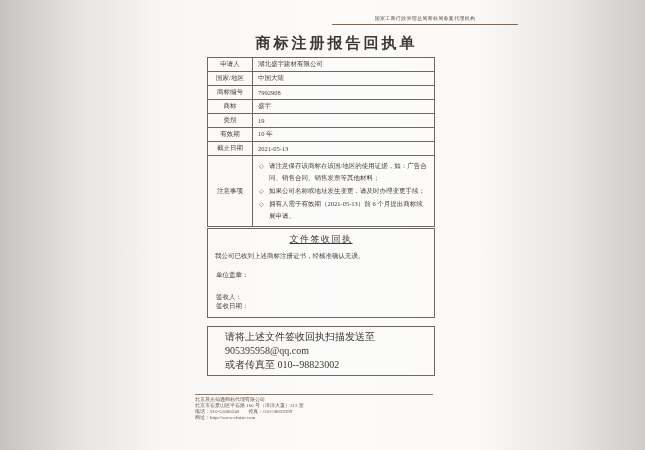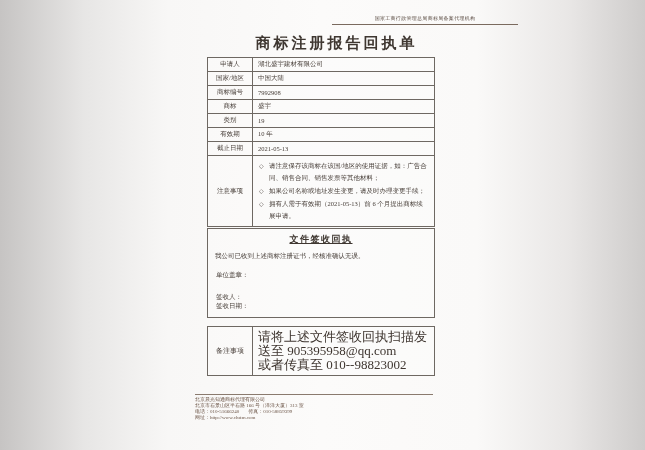--- a/index.html
+++ b/index.html
@@ -42,38 +42,38 @@
   .notes-row .cell-value { display: block; padding: 4px 5px 3px; }
   .note-item { position: relative; padding-left: 11px; font-size: 6.5px; line-height: 12px; margin-bottom: 1px; }
   .note-bullet { position: absolute; left: 1px; top: 0; font-size: 6px; }
 
   
   .receipt-box {
     position: absolute; left: 207px; top: 228px; width: 228px; height: 90px;
     border: 1px solid #6e6862; background: rgba(255,255,255,.2);
   }
   .receipt-title {
-    margin-top: 4px; text-align: center; font-size: 9px; font-weight: 700;
+    margin-top: 4px; text-align: center; font-size: 9px; font-weight: 400;
     text-decoration: underline; letter-spacing: 1.5px; color: #3f3731;
   }
   .receipt-statement { font-size: 6.5px; margin: 6px 7px 0; }
   .seal-label   { position: absolute; left: 8px; top: 42px; font-size: 6.5px; }
   .signer-label { position: absolute; left: 8px; top: 64px; font-size: 6.5px; }
   .date-label   { position: absolute; left: 8px; top: 73px; font-size: 6.5px; }
 
   
   .remark-table {
     position: absolute; left: 207px; top: 326px; width: 228px; min-height: 33px;
     border: 1px solid #6e6862; display: flex; background: rgba(255,255,255,.2);
   }
   .remark-label {
     width: 45px; border-right: 1px solid #6e6862; flex-shrink: 0;
     display: flex; align-items: center; justify-content: center; font-size: 7px;
   }
-  .remark-value { flex: 1; padding: 3px 5px; font-size: 13px; line-height: 14px; color: #3e352f; }
+  .remark-value { flex: 1; padding: 3px 5px; font-size: 10px; line-height: 14px; color: #3e352f; margin-left: 12px; }
 
   
   .doc-footer {
     position: absolute; left: 195px; top: 394px; width: 238px;
     border-top: 1px solid #8a7a6e; padding-top: 2px;
     font-size: 5px; line-height: 6px; color: #6b5446; white-space: nowrap;
   }
   .footer-fax { margin-left: 9px; }
 </style>
 </head>
@@ -133,21 +133,20 @@
 
 <div class="receipt-box">
   <div class="receipt-title">文件签收回执</div>
   <div class="receipt-statement">我公司已收到上述商标注册证书，经核准确认无误。</div>
   <div class="seal-label">单位盖章：</div>
   <div class="signer-label">签收人：</div>
   <div class="date-label">签收日期：</div>
 </div>
 
 <div class="remark-table">
-  <div class="remark-label">备注事项</div>
   <div class="remark-value">
     <div>请将上述文件签收回执扫描发送至 905395958@qq.com</div>
     <div>或者传真至 010--98823002</div>
   </div>
 </div>
 
 <div class="doc-footer">
   <div>北京晨光知通商标代理有限公司</div>
   <div>北京市石景山区半石路 166 号（泽洋大厦）313 室</div>
   <div>

